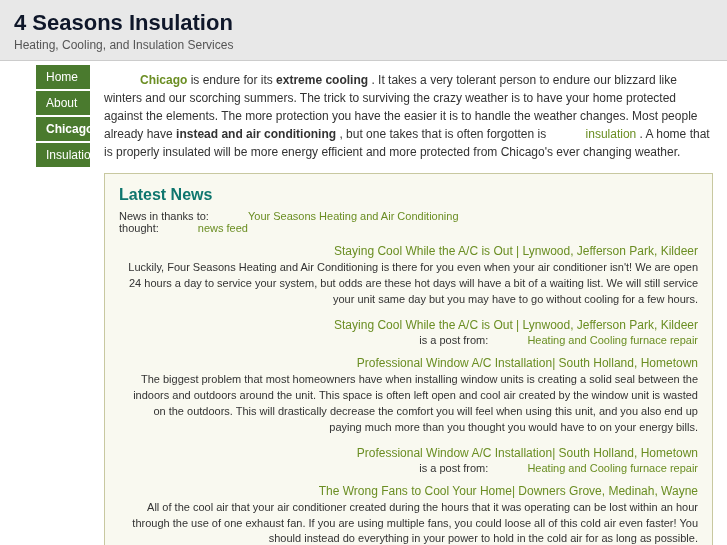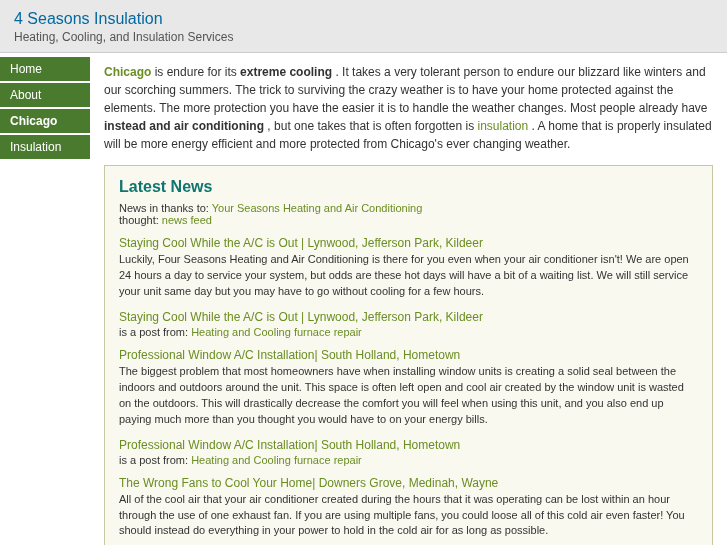--- a/index.html
+++ b/index.html
@@ -2,38 +2,38 @@
 <html><head>
   <meta charset="utf-8">
   <style>
     * { margin: 0; padding: 0; box-sizing: border-box; }
     body {
       font-family: Arial, Helvetica, sans-serif;
       font-size: 12px;
       color: #333;
       background: #d0d0d0;
     }
-    a { color: #6b8e23; text-decoration: none; }
+    a { color: #6b8e23; text-decoration: none; margin-left: 36px; }
 
     #wrapper {
       width: 727px;
       margin: 0 auto;
       background: #fff;
     }
 
     
     #header {
       background: #e8e8e8;
       padding: 10px 14px 8px 14px;
       border-bottom: 1px solid #ccc;
     }
     #header h1 {
-      font-size: 16px;
-      font-weight: normal;
-      color: #0369a1;
+      font-size: 22px;
+      font-weight: bold;
+      color: #0f172a;
     }
     #header p {
       font-size: 12px;
       color: #555;
       margin-top: 2px;
     }
 
     
     #layout {
       display: flex;
@@ -100,20 +100,21 @@
       font-size: 11px;
       color: #333;
       margin-bottom: 10px;
     }
     .news-meta a {
       color: #6b8e23;
     }
 
     .news-item {
       margin-bottom: 10px;
+      text-align: right;
     }
     .news-item-title {
       color: #6b8e23;
       font-size: 12px;
       display: block;
       margin-bottom: 2px;
       cursor: pointer;
     }
     .news-item-body {
       font-size: 11px;

